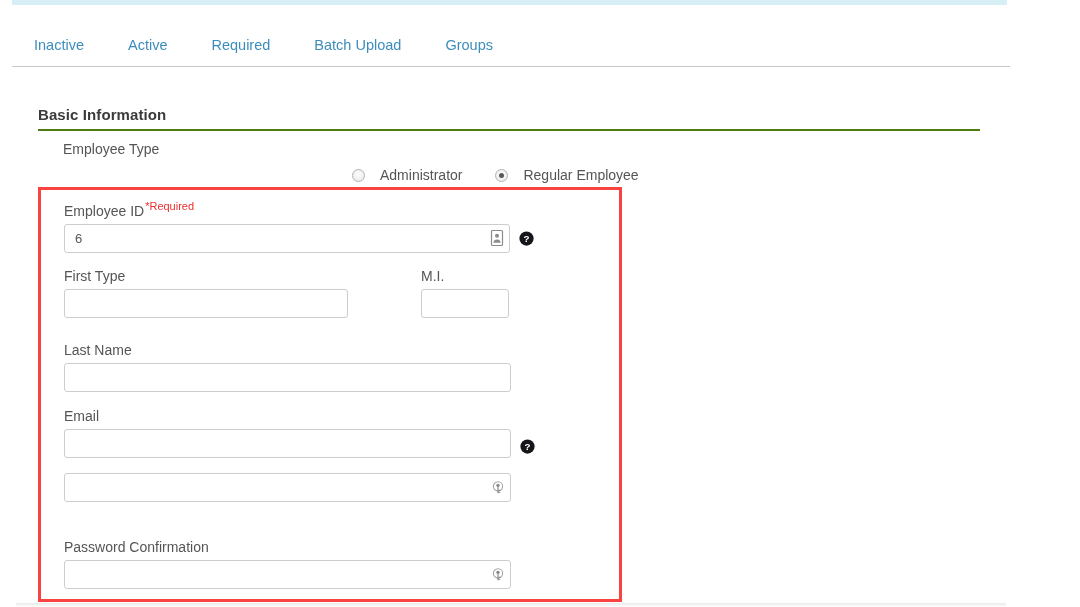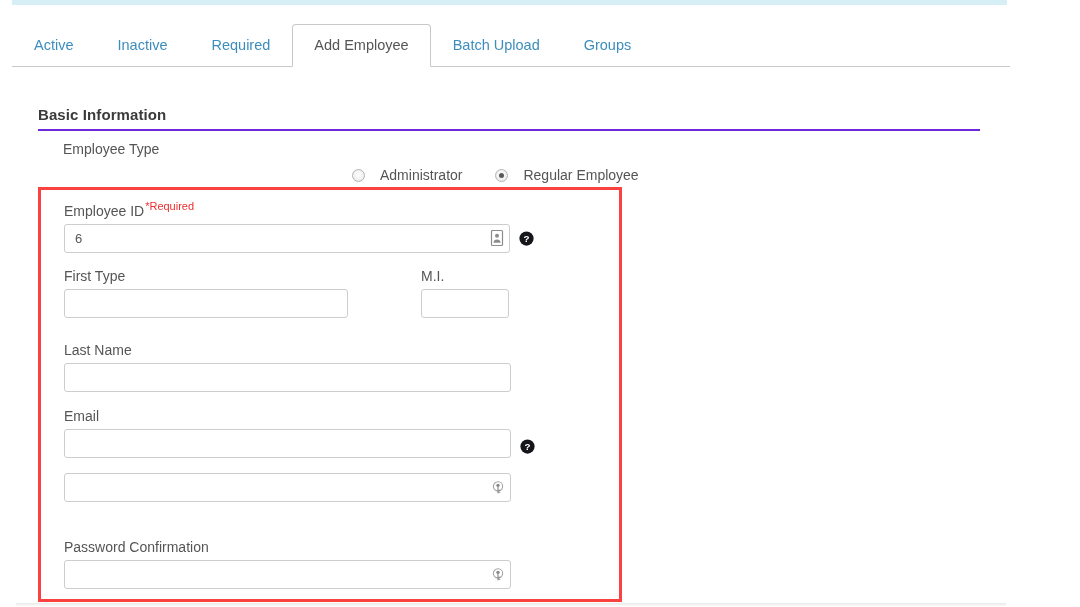--- a/index.html
+++ b/index.html
@@ -68,21 +68,21 @@
     border-color: #c8c8c8;
     border-bottom-color: #ffffff;
   }
 
   
   .section-head {
     position: absolute;
     left: 38px;
     top: 101px;
     width: 942px;
-    border-bottom: 2px solid #6d28d9;
+    border-bottom: 2px solid #4d7c0f;
     padding-bottom: 5px;
     box-sizing: border-box;
   }
   .section-head-title {
     font-size: 15px;
     font-weight: bold;
     color: #3b3b3b;
     letter-spacing: .1px;
   }
 
@@ -227,24 +227,23 @@
   }
 </style>
 </head>
 <body>
 
 <div class="top-accent"></div>
 
 <div class="panel">
 
   <div class="tabstrip">
+    <div class="tab">Inactive</div>
     <div class="tab">Active</div>
-    <div class="tab">Inactive</div>
     <div class="tab">Required</div>
-    <div class="tab active">Add Employee</div>
     <div class="tab">Batch Upload</div>
     <div class="tab">Groups</div>
   </div>
 
   <div class="section-head">
     <span class="section-head-title">Basic Information</span>
   </div>
 
   <div class="employee-type-label">Employee Type</div>
 

